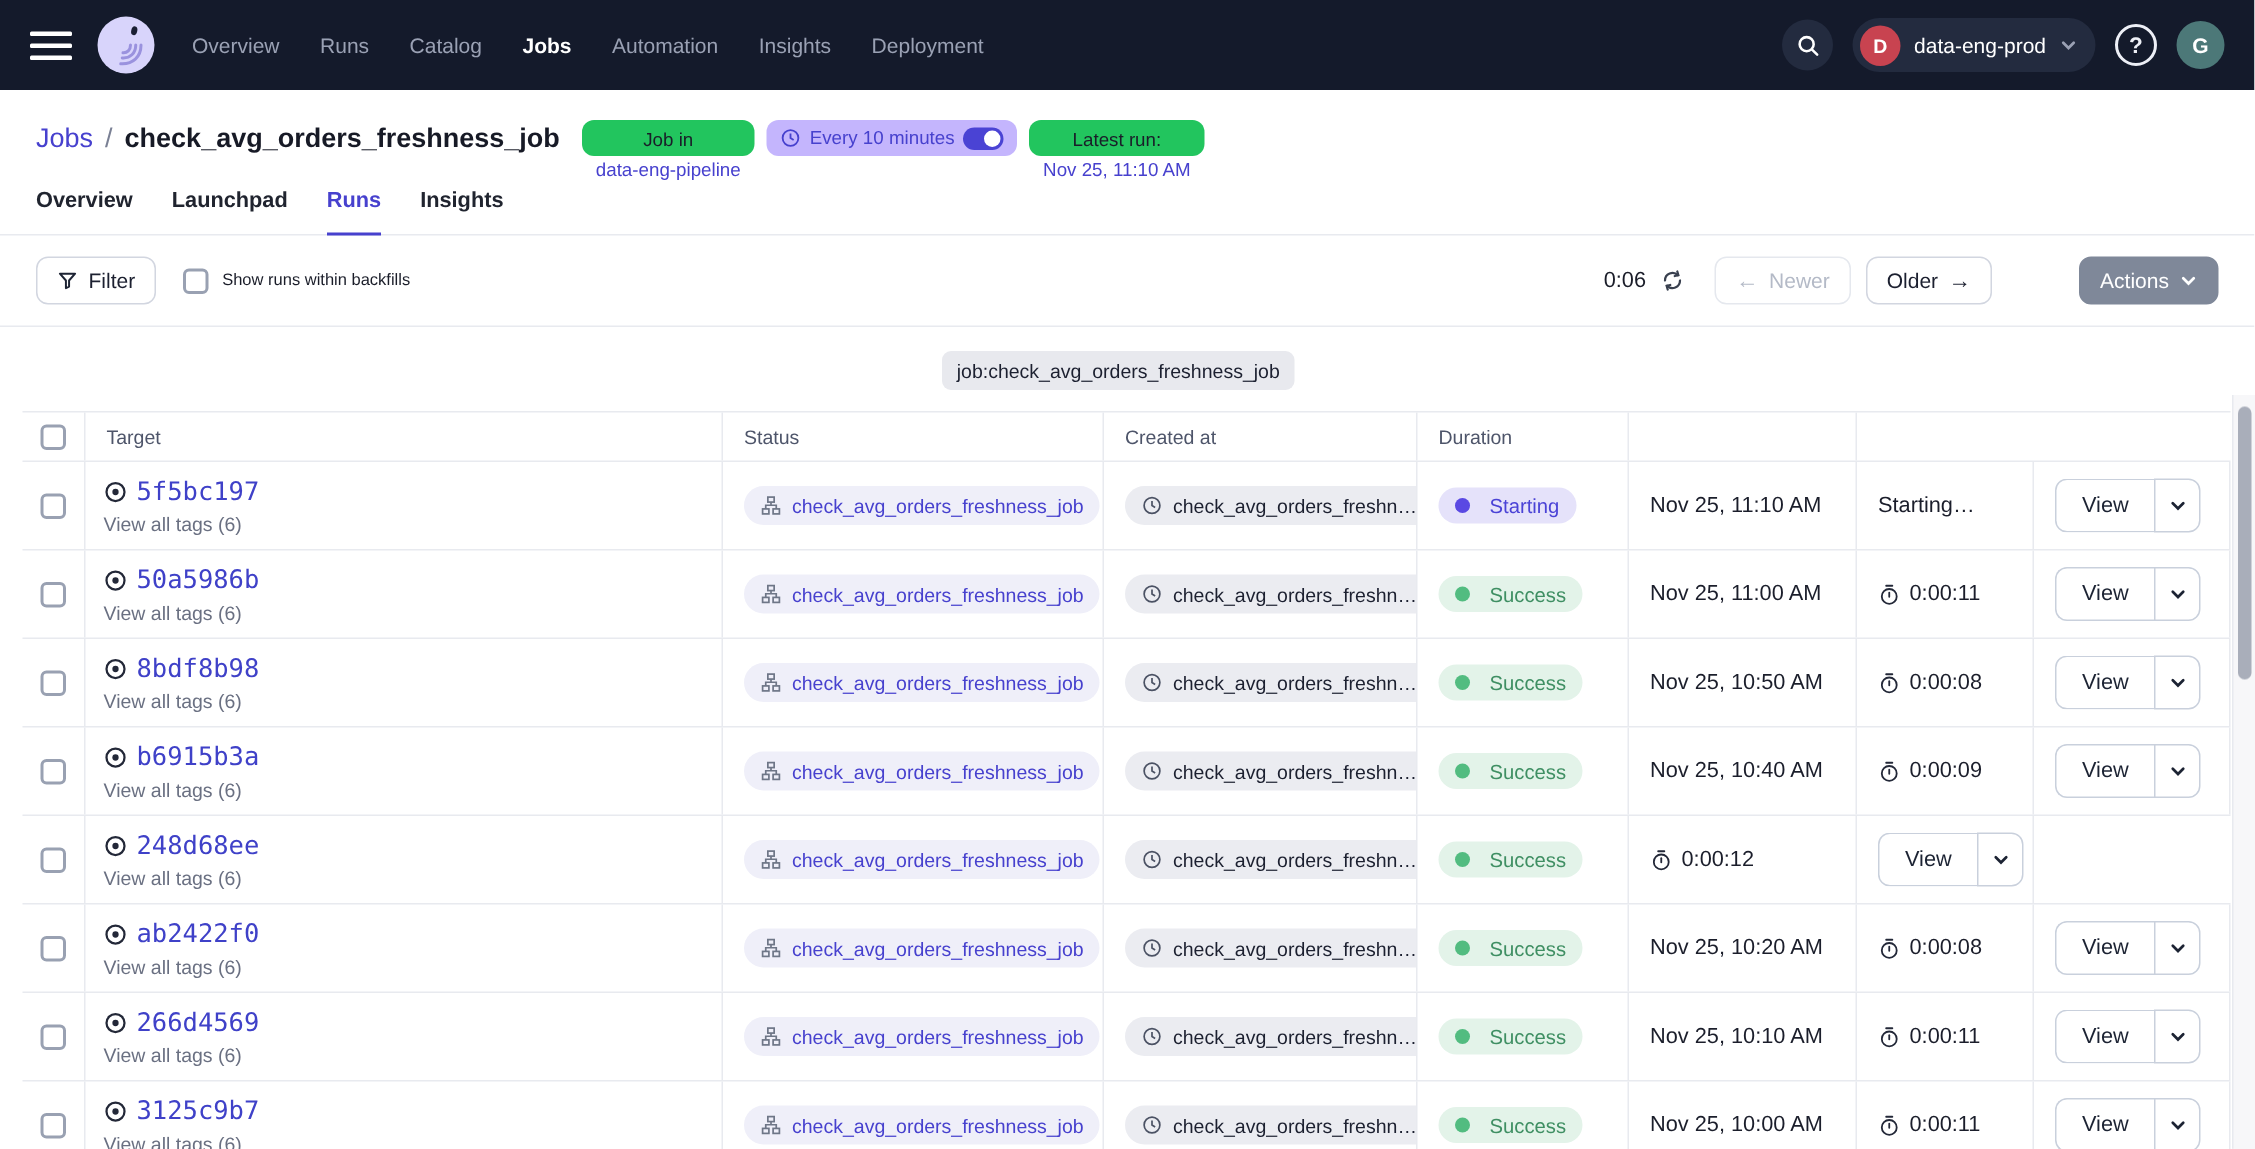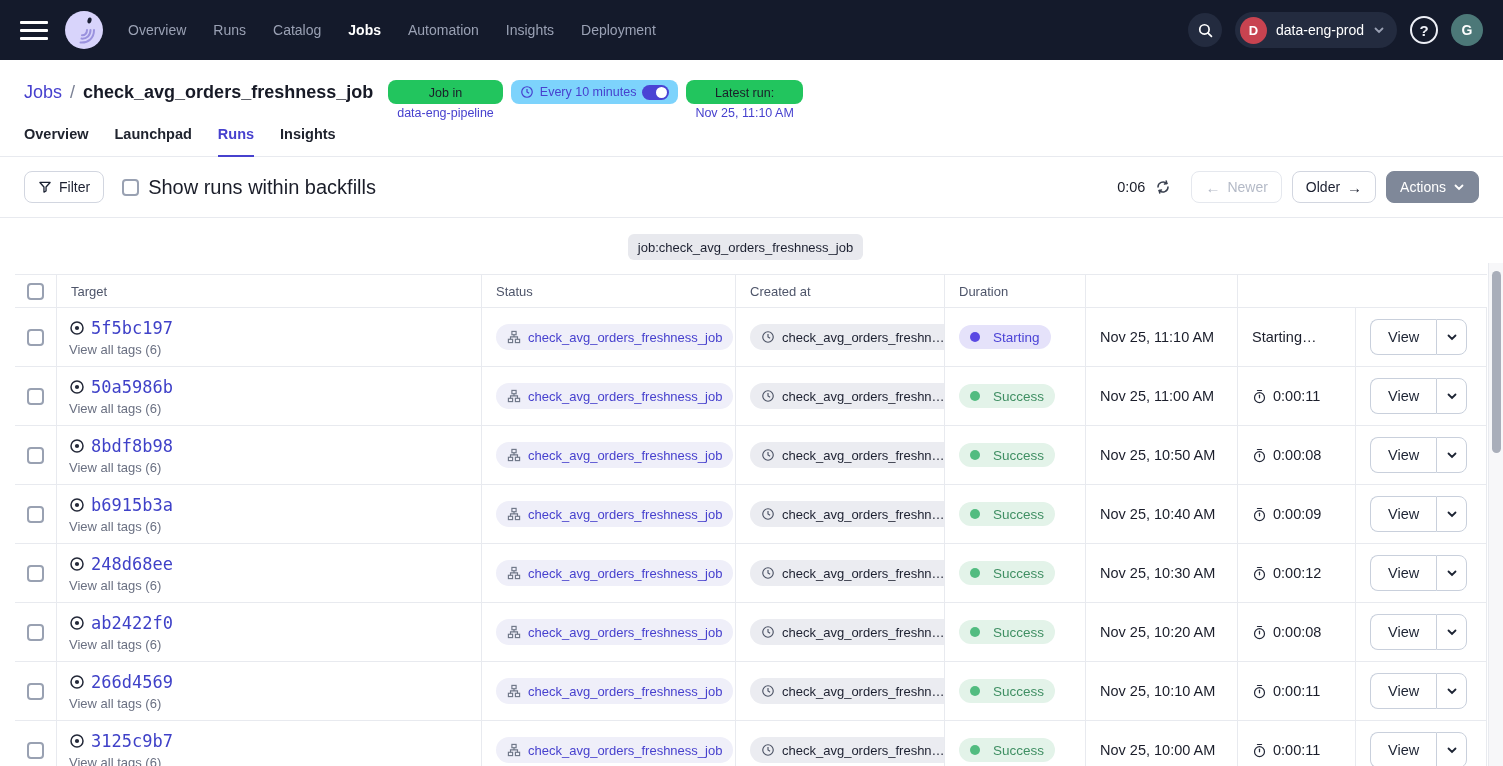--- a/index.html
+++ b/index.html
@@ -23,40 +23,40 @@
   .user-avatar { width: 32px; height: 32px; border-radius: 50%; background: #4C7878; color: #fff; font-size: 14px; font-weight: 600; display: flex; align-items: center; justify-content: center; cursor: pointer; }
 
   
   .crumb-row { display: flex; align-items: center; padding: 20px 24px 0 24px; }
   .crumb-link { font-size: 18px; color: #4741CE; text-decoration: none; cursor: pointer; }
   .crumb-sep { font-size: 18px; color: #7A8094; margin: 0 8px; }
   .crumb-current { font-size: 18px; font-weight: 600; color: #171A26; }
   .badges { display: flex; align-items: center; gap: 8px; margin-left: 15px; }
   .pillbadge { height: 24px; border-radius: 8px; display: flex; align-items: center; gap: 6px; padding: 0 9px; font-size: 12.5px; }
   .pillbadge.gray { background: #22c55e; flex-direction: column; }
-  .pillbadge.lav { background: #7dd3fc; color: #4741CE; }
+  .pillbadge.lav { background: #c4b5fd; color: #4741CE; }
   .pillbadge a { color: #4741CE; text-decoration: none; cursor: pointer; }
   .toggle { width: 27px; height: 15px; border-radius: 8px; background: #4A43D4; position: relative; cursor: pointer; }
   .toggle::after { content: ""; position: absolute; right: 2px; top: 2px; width: 11px; height: 11px; border-radius: 50%; background: #fff; }
   .run-dot { width: 10px; height: 10px; border-radius: 50%; background: #5546E0; }
 
   
   .tabs { display: flex; gap: 26px; padding: 22px 24px 0 24px; border-bottom: 1px solid #E8EAEF; }
   .tab { font-size: 14.5px; font-weight: 600; color: #20242F; padding-bottom: 13px; cursor: pointer; border-bottom: 2.5px solid transparent; margin-bottom: -1px; }
   .tab.active { color: #4741CE; border-bottom-color: #4741CE; }
 
   
   .toolbar { display: flex; align-items: center; padding: 14px 24px; border-bottom: 1px solid #E8EAEF; }
   .btn { height: 32px; border-radius: 8px; border: 1px solid #D2D6E0; background: #fff; font-size: 14px;
          color: #1C2030; display: inline-flex; align-items: center; gap: 7px; padding: 0 13px; cursor: pointer;
          font-family: "Liberation Sans", sans-serif; }
   .btn.disabled { border-color: #E5E8EE; color: #B4BAC7; cursor: default; }
-  .btn.filled { background: #7F8899; border-color: #7F8899; color: #fff; }
+  .btn.filled { background: #7F8899; border-color: #7F8899; color: #fff; margin-left: 48px; }
   .checkbox { width: 17px; height: 17px; border: 2px solid #99A1B2; border-radius: 4px; background: #fff; display: inline-block; cursor: pointer; }
-  .backfills { display: flex; align-items: center; gap: 9px; margin-left: 18px; font-size: 20px; }
+  .backfills { display: flex; align-items: center; gap: 9px; margin-left: 18px; font-size: 11px; }
   .toolbar-right { margin-left: auto; display: flex; align-items: center; gap: 10px; }
   .countdown { font-size: 14.5px; color: #1A1D29; }
   .refresh-ic { display: flex; margin-right: 10px; cursor: pointer; }
   .arrow { font-size: 15px; }
 
   
   .tag-row { padding: 16px 36px 14px 24px; text-align: center; }
   .filter-tag { display: inline-flex; align-items: center; height: 26px; background: #E8E9EE; border-radius: 6px; padding: 0 10px; font-size: 13px; color: #1C2030; }
 
   
@@ -520,23 +520,20 @@
             </svg>
         <span>check_avg_orders_freshn…</span>
       </span>
     </div>
     <div class="cell">
       <span class="status-pill st-success">
         <span class="dot"></span>
         <span>Success</span>
       </span>
     </div>
-    <div class="cell c-created">
-          <span>Nov 25, 10:30 AM</span>
-        </div>
     <div class="cell c-duration">
       <svg class="stopwatch" viewBox="0 0 16 16" width="15" height="15" fill="none" stroke="#232838" stroke-width="1.3">
             <circle cx="8" cy="9.2" r="5.3"></circle>
             <path d="M5.8 1.6h4.4" stroke-linecap="round"></path>
             <path d="M8 6.6v2.8" stroke-linecap="round"></path>
           </svg>
       <span>0:00:12</span>
     </div>
     <div class="cell">
       <span class="split-btn">

